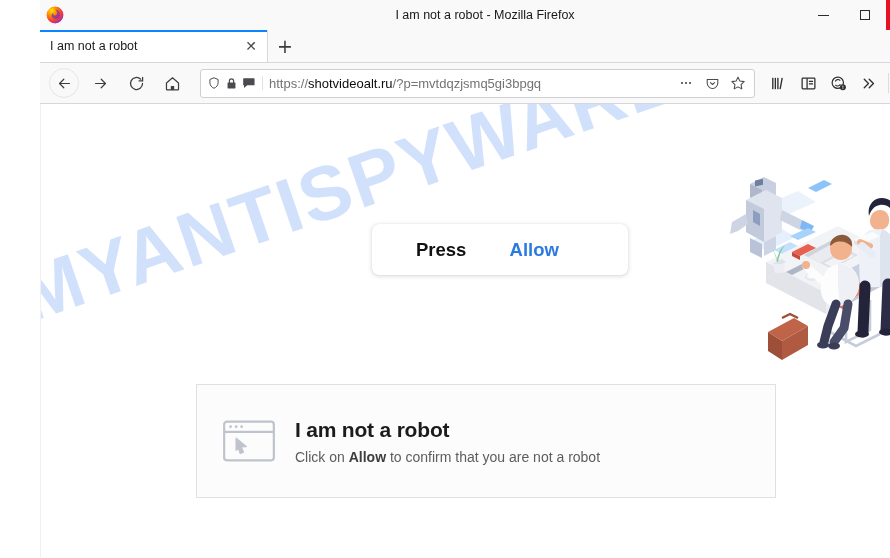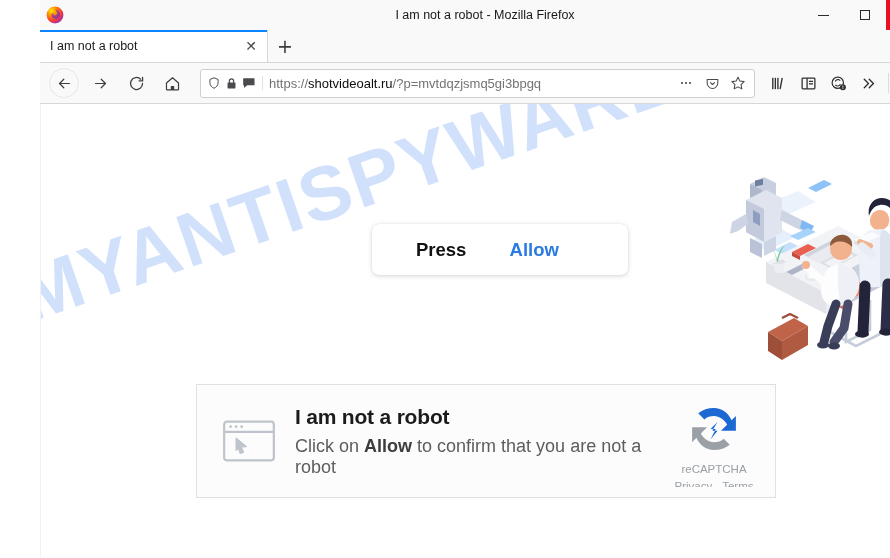--- a/index.html
+++ b/index.html
@@ -274,21 +274,21 @@
   }
   .card-text { flex: 1; }
   .card-title {
     font-size: 21px;
     font-weight: bold;
     color: #1b1b1b;
     letter-spacing: -.2px;
     margin-bottom: 7px;
   }
   .card-sub {
-    font-size: 18px;
+    font-size: 14px;
     color: #5d5d5d;
   }
   .card-sub b { color: #3d3d3d; }
 
   .recaptcha {
     flex: 0 0 auto;
     width: 86px;
     text-align: center;
     overflow: hidden;
     height: 92px;
@@ -571,25 +571,16 @@
         <circle cx="16" cy="9.5" r="1.5" fill="#9aa3af" stroke="none"></circle>
         <circle cx="22" cy="9.5" r="1.5" fill="#9aa3af" stroke="none"></circle>
         <path d="M16 35 L16 22 L27 31 L21.5 31.5 L24 37 L20.5 38.5 L18.5 33 Z" fill="#9aa3af" stroke="#9aa3af" stroke-width="1.4" stroke-linejoin="round"></path>
       </svg>
 
       <div class="card-text">
         <div class="card-title">I am not a robot</div>
         <div class="card-sub"><span>Click on</span> <b>Allow</b> <span>to confirm that you are not a robot</span></div>
       </div>
 
-      <div class="recaptcha">
-        <svg width="56" height="56" viewBox="0 0 64 64">
-          <path d="M32 8 C41 8 49 14 52 22 L57 17 L57 34 L40 34 L47 27 C44 21 38 17 32 17 C28 17 24 18 21 21 L14 14 C19 10 25 8 32 8 Z" fill="#1c69d4"></path>
-          <path d="M32 56 C23 56 15 50 12 42 L7 47 L7 30 L24 30 L17 37 C20 43 26 47 32 47 C36 47 40 46 43 43 L50 50 C45 54 39 56 32 56 Z" fill="#9aa0a6"></path>
-          <path d="M36 24 L30 34 L36 34 L28 44 L34 32 L28 32 Z" fill="#1c69d4"></path>
-        </svg>
-        <div class="rc-name">reCAPTCHA</div>
-        <div class="rc-terms">Privacy - Terms</div>
-      </div>
     </div>
 
   </div>
 </div>
 
 </body></html>

